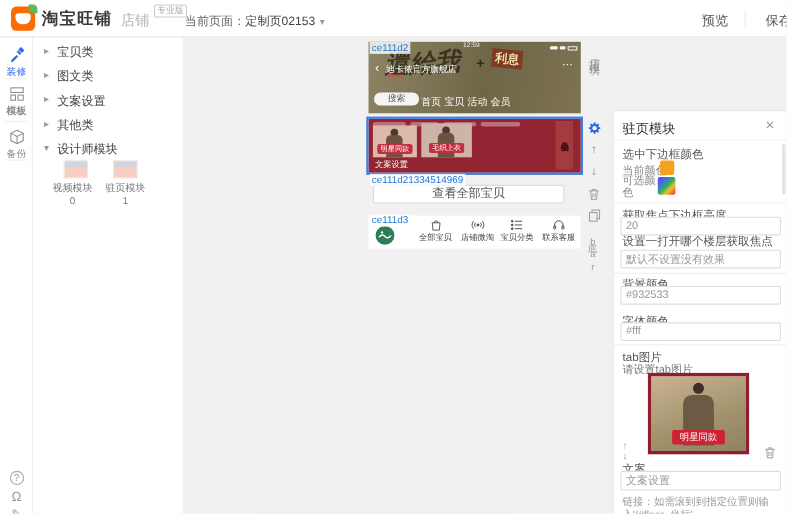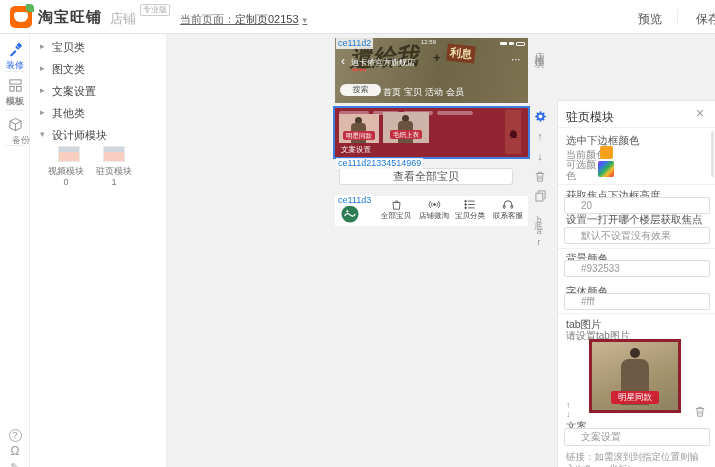--- a/index.html
+++ b/index.html
@@ -7,21 +7,21 @@
   body { font-family:"Liberation Sans","DejaVu Sans",sans-serif; background:#fff; position:relative; overflow:hidden; color:#333; }
 
   
   #header { position:absolute; left:0; top:0; width:715px; height:34px; background:#fff; border-bottom:1px solid #e6e6e6; z-index:30; }
   #logo-icon { position:absolute; left:10px; top:6px; width:22px; height:22px; background:#ff6a00; border-radius:5px; }
   #logo-icon .leaf { position:absolute; right:-2px; top:-2px; width:8px; height:8px; background:#5cb85c; border-radius:0 4px 0 4px; }
   #logo-icon .face { position:absolute; left:4px; top:6px; width:14px; height:10px; background:#fff; border-radius:3px 3px 6px 6px; }
   #logo-text { position:absolute; left:38px; top:8px; font-size:15px; font-weight:bold; color:#3c3c3c; letter-spacing:1px; }
   #nav-shop { position:absolute; left:110px; top:10px; font-size:13px; color:#b3b3b3; }
   #version-badge { position:absolute; left:140px; top:4px; font-size:8px; color:#aaa; border:1px solid #ccc; border-radius:2px; padding:0 2px; line-height:10px; }
-  #current-page { position:absolute; left:180px; top:12px; font-size:11px; color:#666;text-decoration:underline; }
+  #current-page { position:absolute; left:168px; top:12px; font-size:11px; color:#666; }
   #current-page .val { color:#444; }
   #current-page .caret { color:#999; font-size:9px; margin-left:4px; }
   #hdr-divider { position:absolute; left:677px; top:9px; width:1px; height:16px; background:#ececec; }
   #btn-preview { position:absolute; left:638px; top:11px; font-size:12px; color:#555; cursor:pointer; }
   #btn-save { position:absolute; left:696px; top:11px; font-size:12px; color:#555; cursor:pointer; white-space:nowrap; }
 
   
   #rail { position:absolute; left:0; top:34px; width:30px; height:433px; background:#fff; border-right:1px solid #ededed; z-index:20; }
   .rail-item { position:absolute; left:0; width:30px; text-align:center; color:#8a8a8a; }
   .rail-item .ri-icon { display:block; margin:0 auto; }
@@ -91,21 +91,21 @@
 
   #canvas-caption { position:absolute; left:85px; top:358px; width:80px; text-align:right; font-size:9px; color:#b0b0b0; line-height:10px; }
 
   
   #panel { position:absolute; left:557px; top:100px; width:158px; height:367px; background:#fff; border-left:1px solid #e5e5e5; border-top:1px solid #e5e5e5; z-index:4; }
   #panel .p-title { position:absolute; left:8px; top:8px; font-size:12px; color:#333; }
   #panel .p-close { position:absolute; left:138px; top:4px; font-size:14px; color:#999; cursor:pointer; }
   .p-div { position:absolute; left:0; width:158px; height:1px; background:#f0f0f0; }
   .p-label { position:absolute; left:8px; font-size:10.5px; color:#555; }
   .p-sub { position:absolute; left:8px; font-size:10px; color:#888; }
-  .p-input { position:absolute; left:6px; width:146px; height:17px; border:1px solid #ddd; border-radius:2px; font-size:10px; color:#999; padding:0 16px; background:#fff; font-family:"Liberation Sans",sans-serif; }
+  .p-input { position:absolute; left:6px; width:146px; height:17px; border:1px solid #ddd; border-radius:2px; font-size:10px; color:#999; padding:0 4px; background:#fff; font-family:"Liberation Sans",sans-serif; }
   #swatch-current { position:absolute; left:42px; top:45px; width:13px; height:13px; background:#f5a11d; border-radius:2px; cursor:pointer; }
   #swatch-rainbow { position:absolute; left:40px; top:60px; width:16px; height:16px; border-radius:2px; cursor:pointer;
       background:linear-gradient(135deg,#8b2ff5 0%,#3b6cf0 25%,#2fae5c 50%,#f2c12e 70%,#f2742e 85%,#e8312e 100%); }
   #opt-color-label { width:32px; word-break:break-all; line-height:11px; }
   #tab-image-card { position:absolute; left:31px; top:238px; width:92px; height:74px; border:3px solid #8f1f2c; background:linear-gradient(160deg,#c9b493 0%,#a3916c 60%,#8f8262 100%); overflow:hidden; cursor:pointer; }
   #tab-image-card .figure-head { position:absolute; left:50%; top:6px; width:10px; height:10px; margin-left:-5px; background:#3e2f26; border-radius:50%; }
   #tab-image-card .figure-body { position:absolute; left:50%; top:17px; width:28px; height:46px; margin-left:-14px; background:#6d5a45; border-radius:8px 8px 0 0; }
   #tab-image-card .card-btn2 { position:absolute; left:50%; bottom:6px; transform:translateX(-50%); background:#cf2333; color:#fff; font-size:8.5px; line-height:13px; padding:0 7px; border-radius:2px; white-space:nowrap; }
   #panel .reorder { position:absolute; left:8px; top:300px; font-size:9px; color:#999; line-height:9px; text-align:center; }
   #panel .reorder span { display:block; cursor:pointer; }
@@ -144,21 +144,21 @@
   <div class="rail-line" style="top:37px;"></div>
   <div class="rail-item" style="top:44px;font-weight:bold;">
     <svg class="ri-icon" width="15" height="15" viewBox="0 0 16 16" fill="none" stroke="currentColor">
         <rect x="2" y="2" width="12" height="4.5"></rect>
         <rect x="2" y="9" width="4.5" height="5"></rect>
         <rect x="9" y="9" width="5" height="5"></rect>
       </svg>
     <span class="ri-label">模板</span>
   </div>
   <div class="rail-line" style="top:76px;"></div>
-  <div class="rail-item" style="top:83px;text-align:right;">
+  <div class="rail-item" style="top:83px;">
     <svg class="ri-icon" width="15" height="15" viewBox="0 0 16 16" fill="none" stroke="currentColor">
         <path d="M8 1.5L14 4.5v7L8 14.5 2 11.5v-7z"></path>
         <path d="M2 4.5L8 7.5l6-3M8 7.5v7"></path>
       </svg>
     <span class="ri-label">备份</span>
   </div>
   <div class="rail-line" style="top:111px;"></div>
   <div class="rail-bottom" style="top:390px;" id="rail-help"><span class="circle">?</span></div>
   <div class="rail-bottom" style="top:410px; font-size:12px;"><span>Ω</span></div>
   <div class="rail-bottom" style="top:427px; font-size:11px;"><span>✎</span></div>

